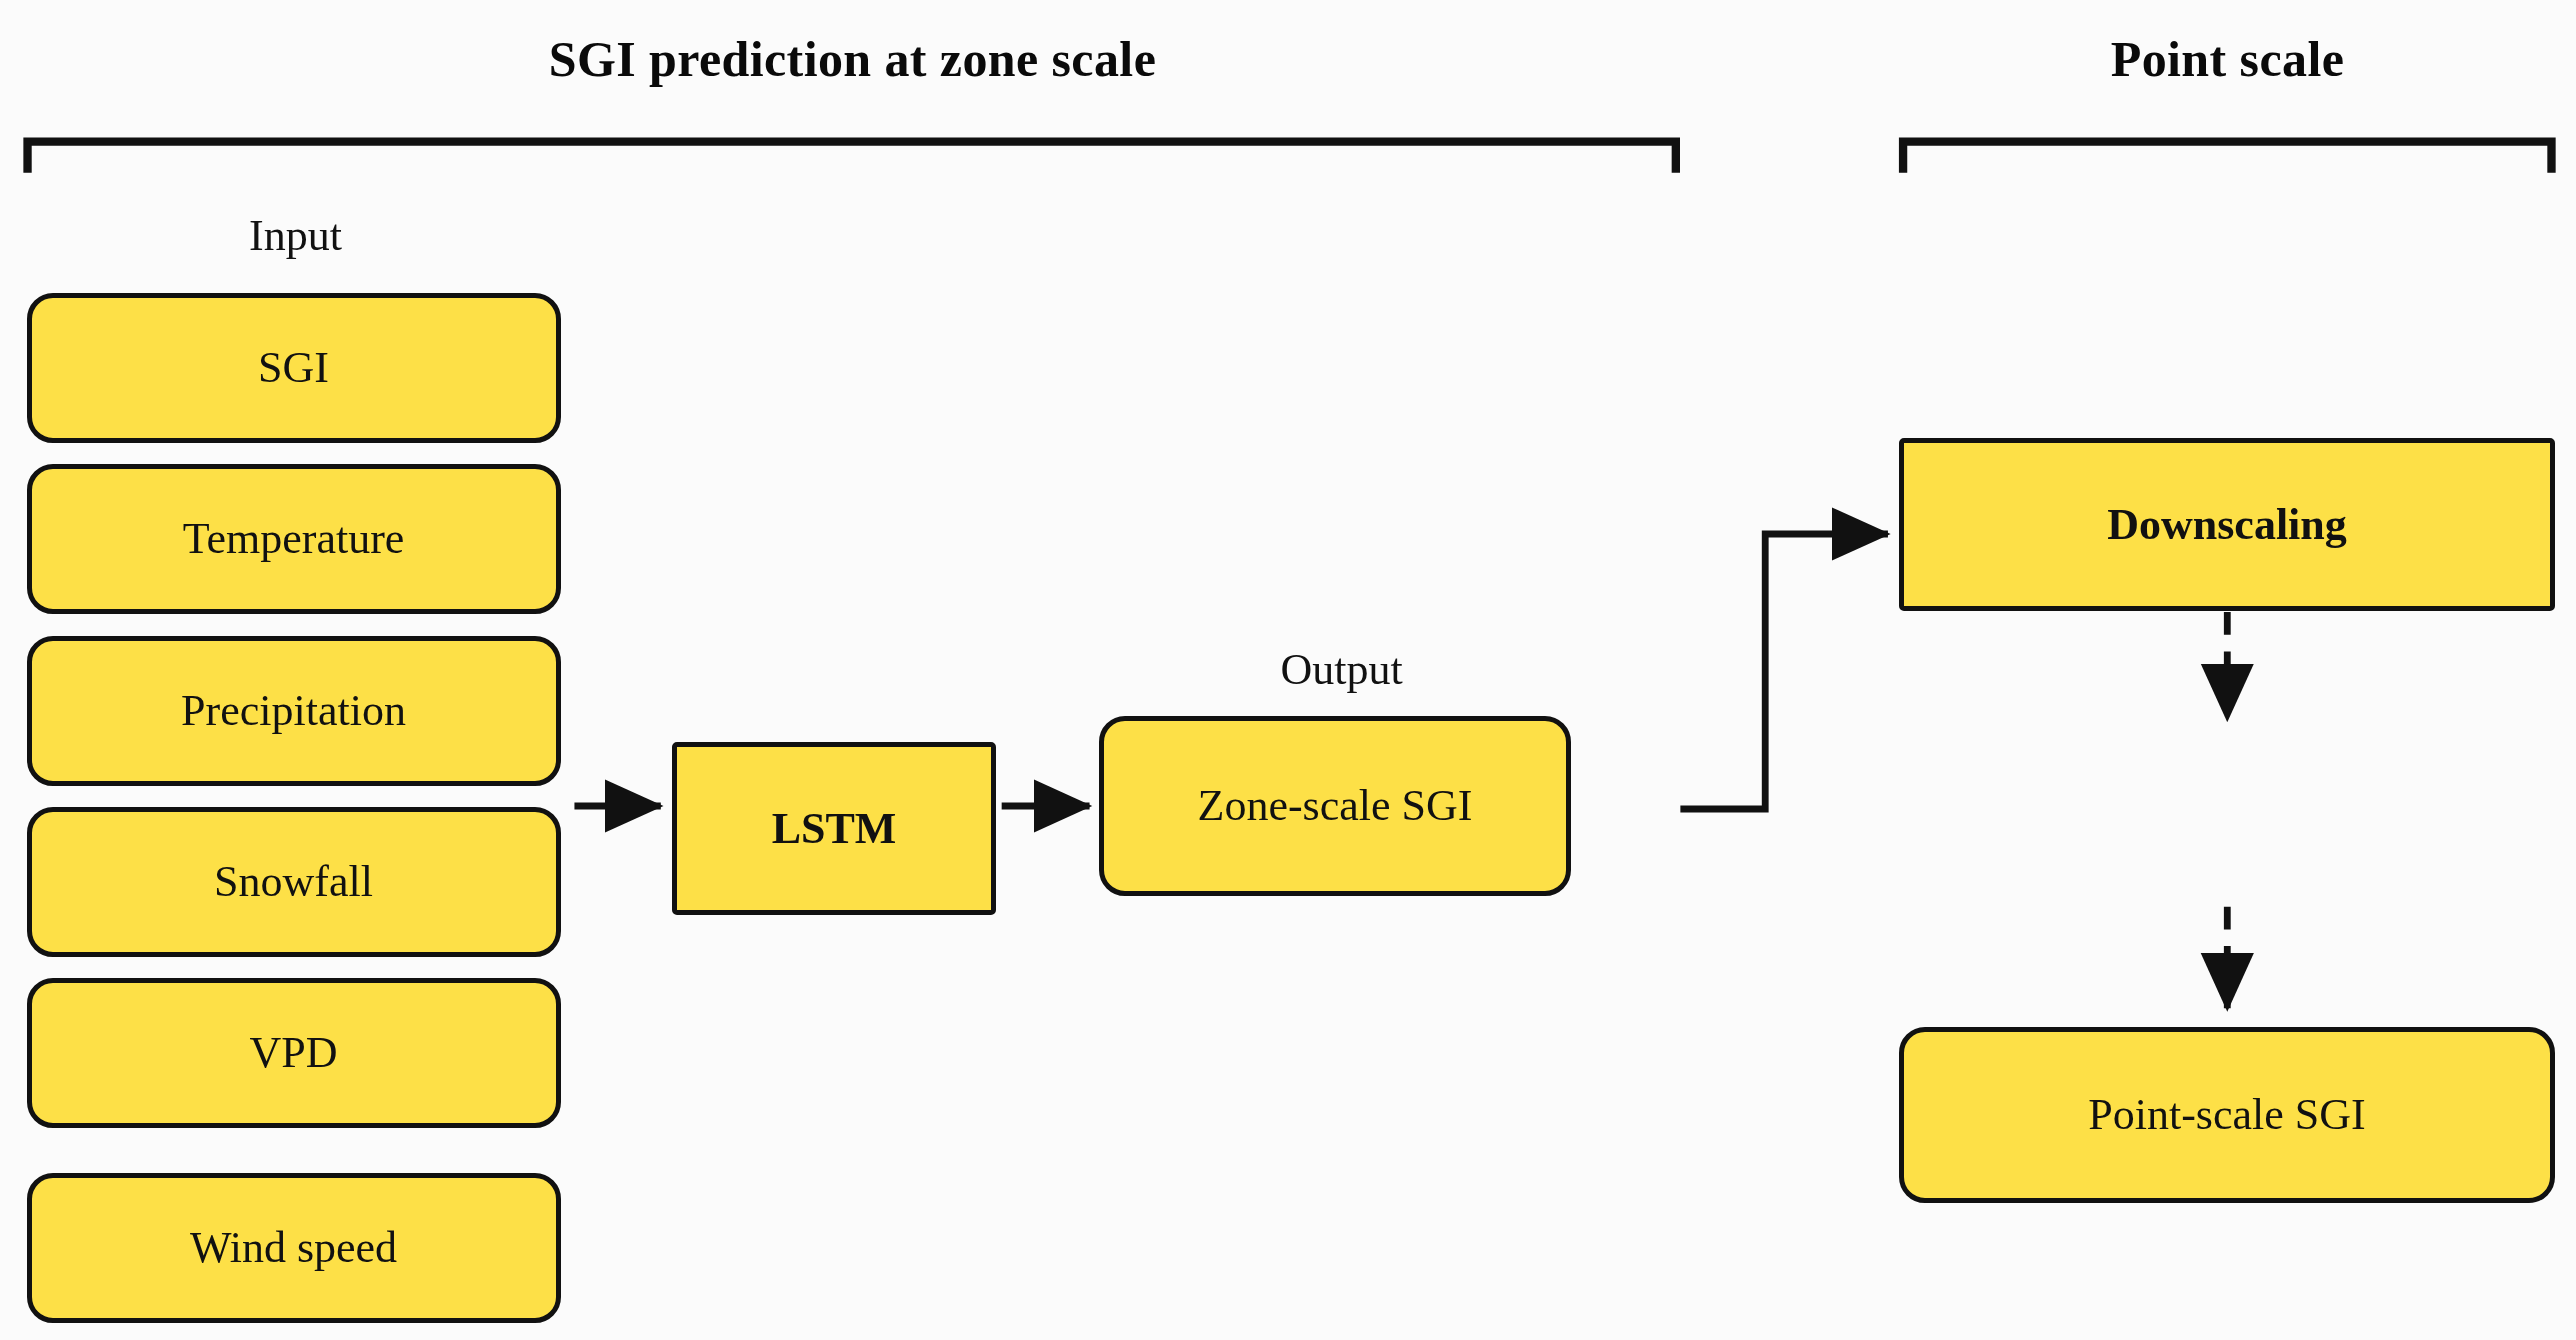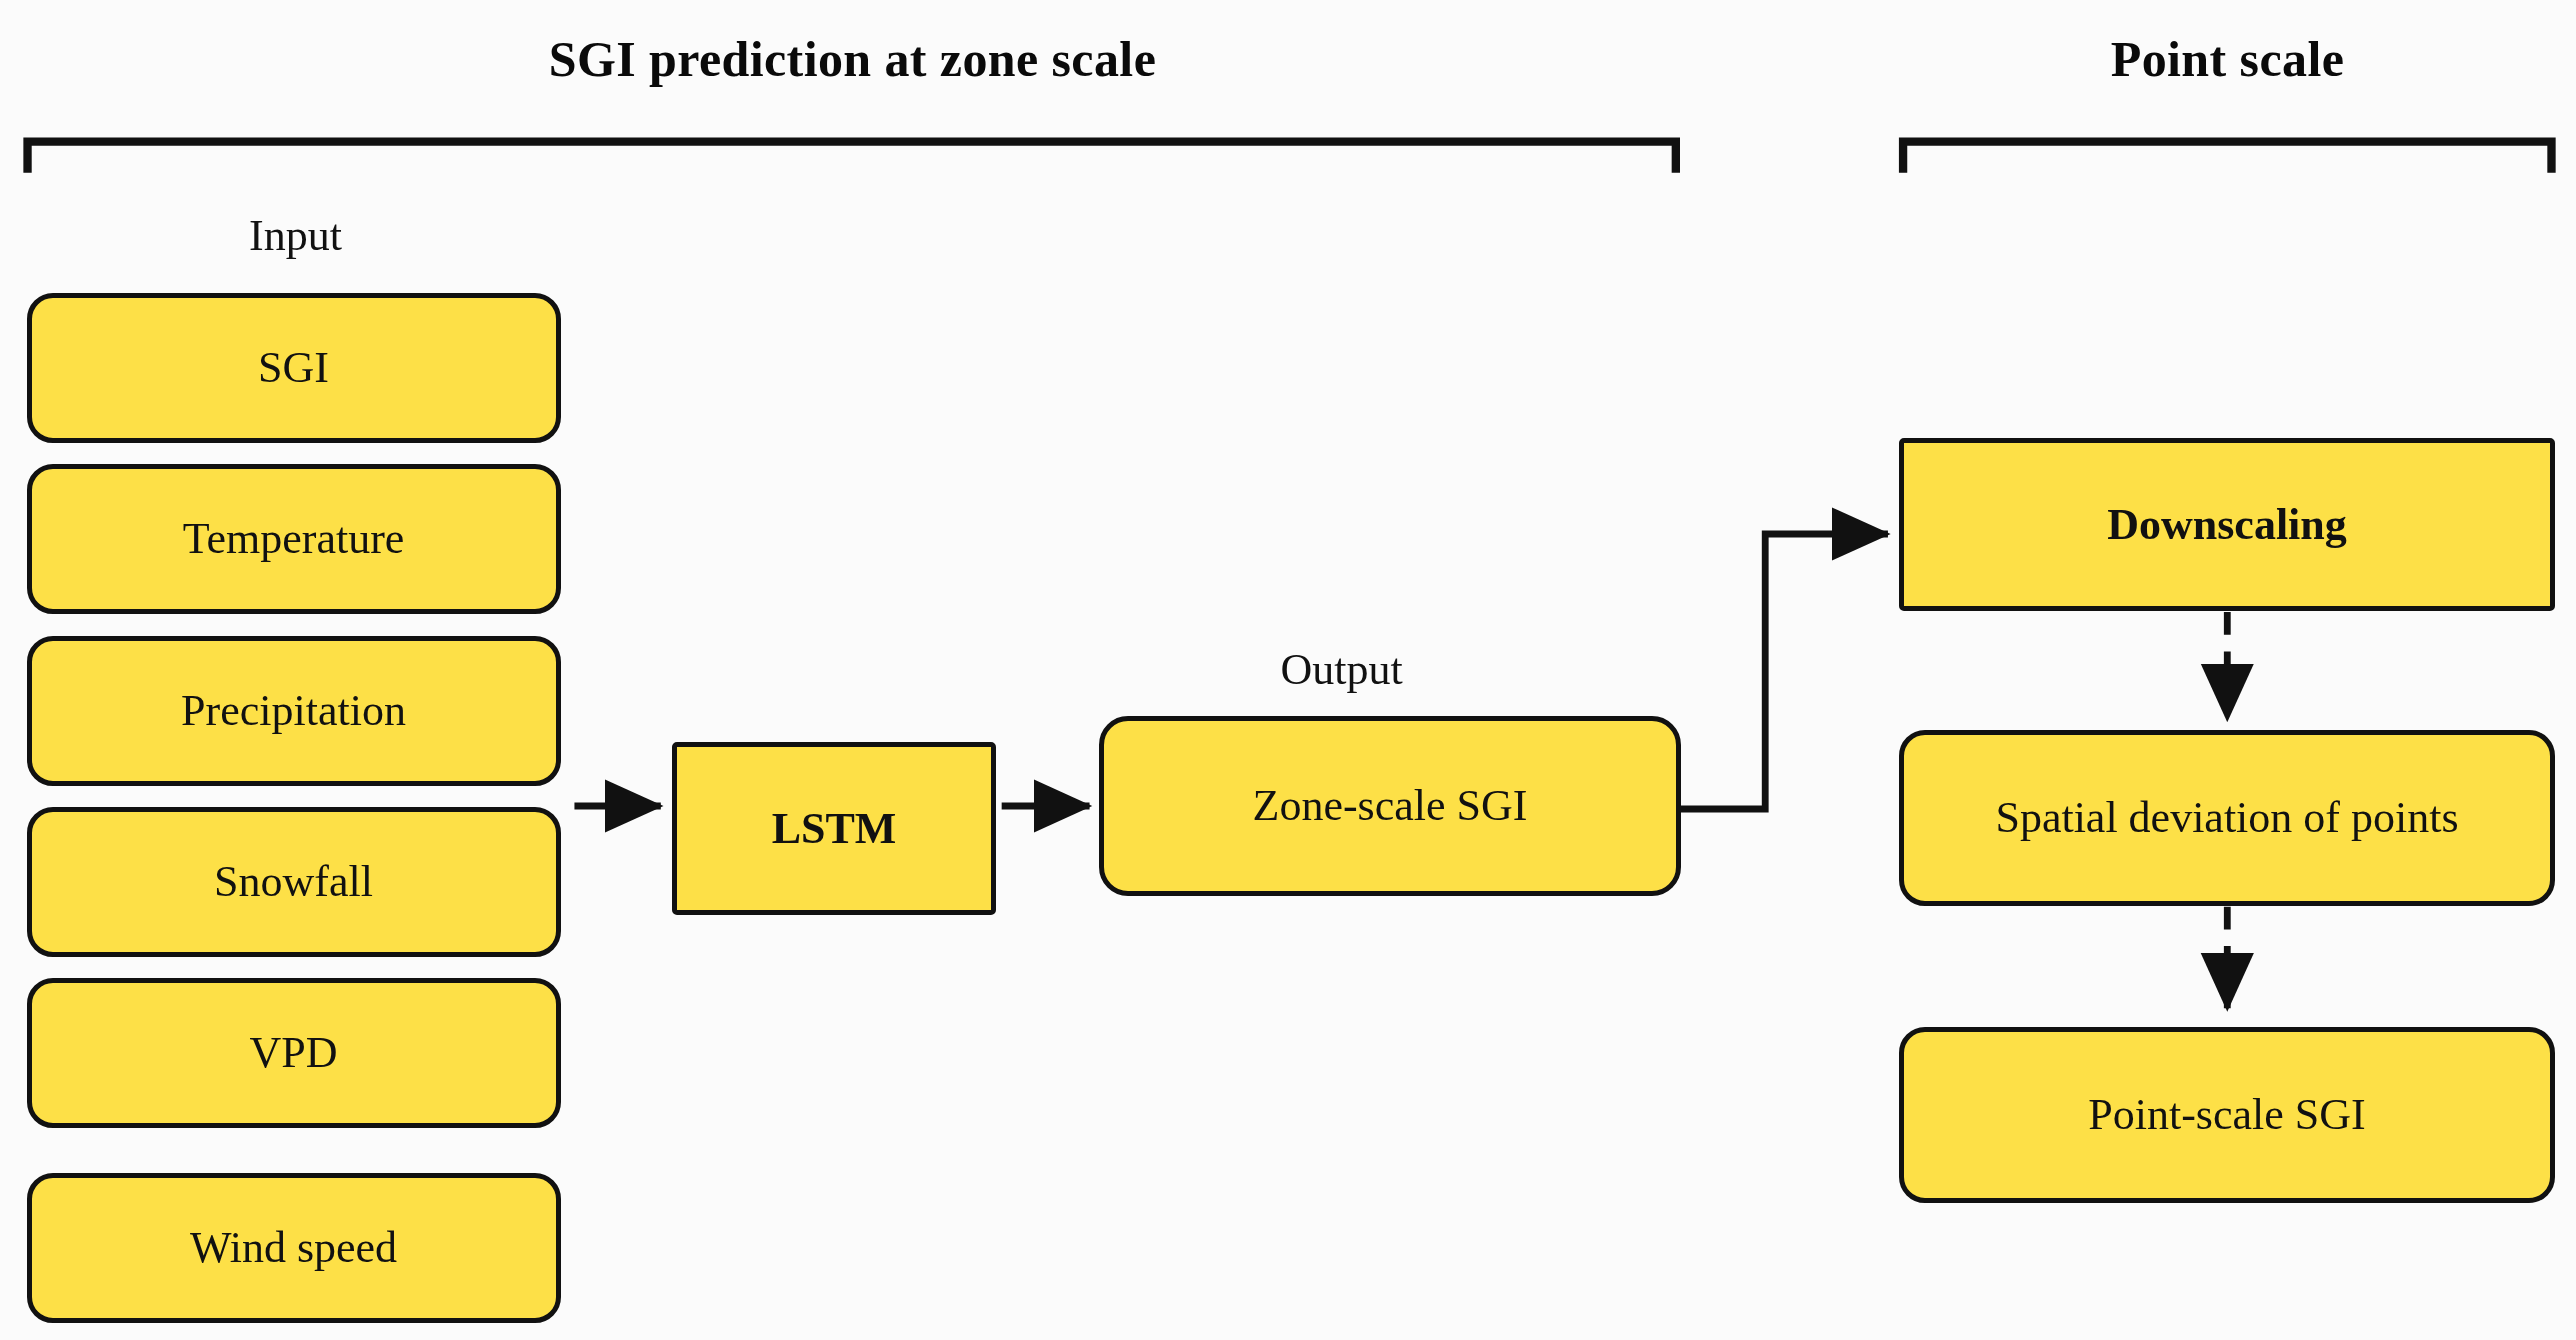--- a/index.html
+++ b/index.html
@@ -58,21 +58,21 @@
   
   #node-sgi        {left:26.5px;top:293px; width:534px;height:150px;}
   #node-temp       {left:26.5px;top:464px; width:534px;height:150px;}
   #node-precip     {left:26.5px;top:636px; width:534px;height:150px;}
   #node-snow       {left:26.5px;top:807px;width:534px;height:150px;}
   #node-vpd        {left:26.5px;top:978px;width:534px;height:150px;}
   #node-wind       {left:26.5px;top:1149px;width:534px;height:150px;margin-top:24px;}
 
   
   #node-lstm       {left:672px; top:720px; width:324px;height:173px;margin-top:22px;}
-  #node-zonesgi    {left:1099px;top:716px; width:582px;height:180px;border-radius:29px;}
+  #node-zonesgi    {left:1099px;top:716px; width:472px;height:180px;}
 
   
   #node-downscaling{left:1899px;top:438px; width:656px;height:173px;}
   #node-spatialdev {left:1899px;top:730px; width:656px;height:176px;}
   #node-pointsgi   {left:1899px;top:1019px;width:656px;height:176px;margin-top:8px;}
 </style>
 </head>
 <body>
 
 <div id="stage">
@@ -148,22 +148,19 @@
   </div>
 
   <div class="node rounded" id="node-zonesgi">
     <span>Zone-scale SGI</span>
   </div>
 
   <div class="node sharp bold" id="node-downscaling">
     <span>Downscaling</span>
   </div>
 
-  <div class="node rounded" id="node-spatialdev">
-    <span>Spatial deviation of points</span>
-  </div>
 
   <div class="node rounded" id="node-pointsgi">
     <span>Point-scale SGI</span>
   </div>
 
 </div>
 
 
 </body></html>

